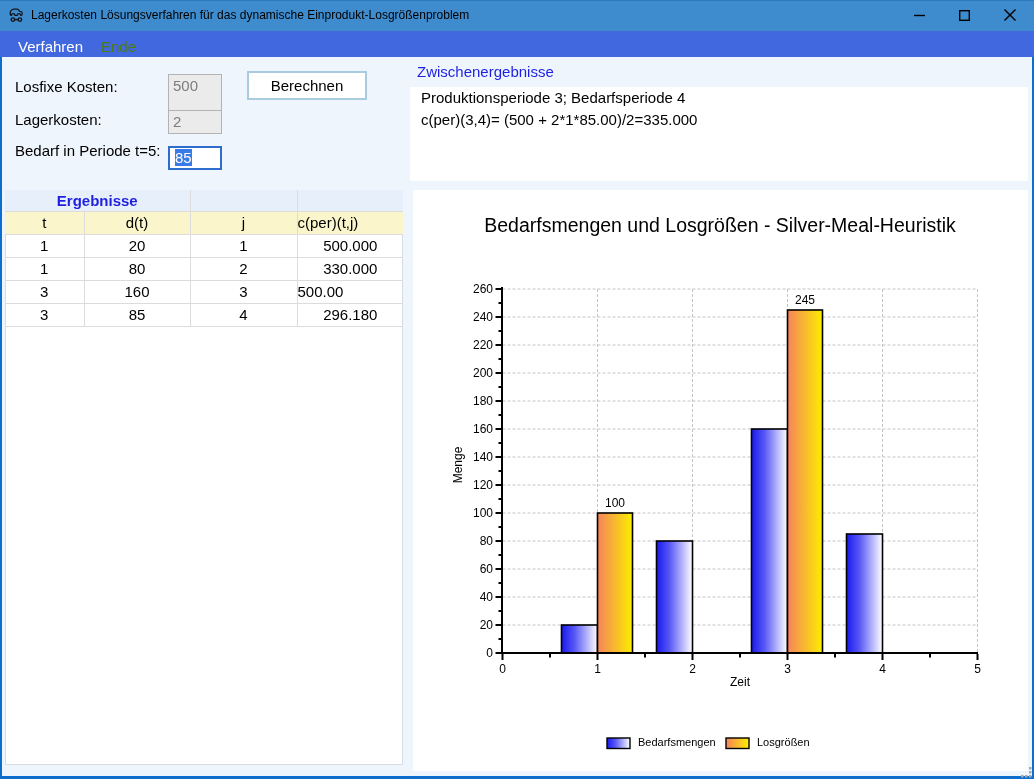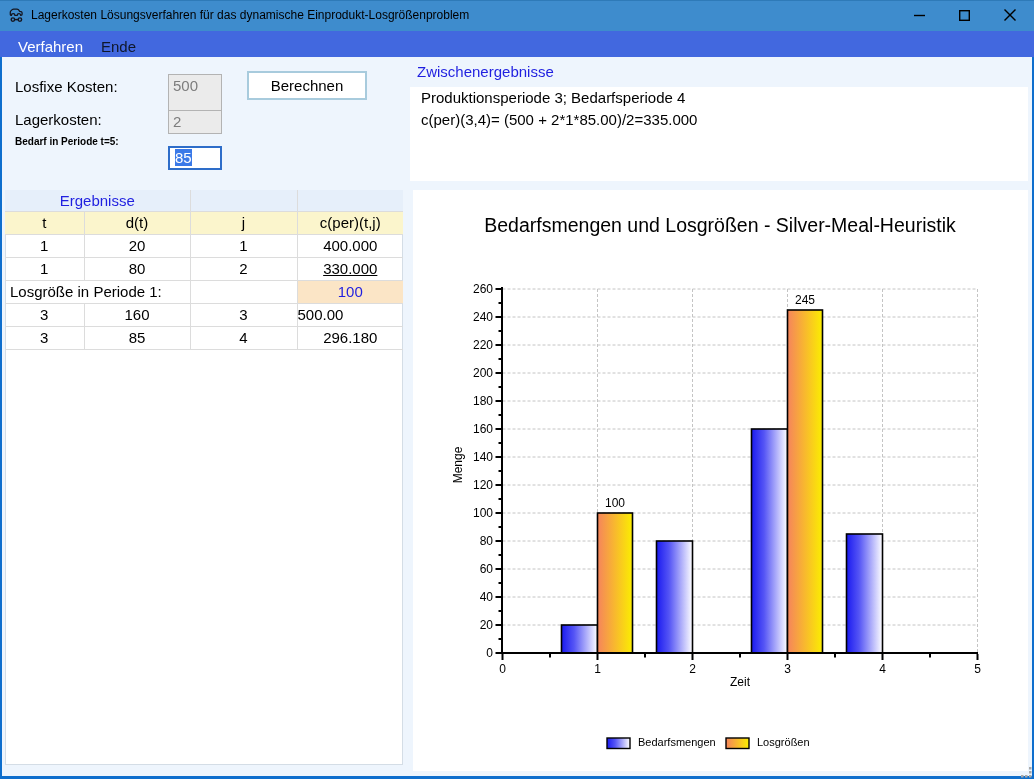--- a/index.html
+++ b/index.html
@@ -24,75 +24,70 @@
 <svg class="abs" style="left:959px;top:0;" width="12" height="30">
     <rect x="0.7" y="10.7" width="9.6" height="9.6" fill="none" stroke="#000" stroke-width="1.4"></rect>
   </svg>
 <svg class="abs" style="left:1004px;top:0;" width="13" height="30">
     <line x1="0.5" y1="9.5" x2="11.5" y2="20.5" stroke="#000" stroke-width="1.4"></line>
     <line x1="11.5" y1="9.5" x2="0.5" y2="20.5" stroke="#000" stroke-width="1.4"></line>
   </svg>
 
 <div class="abs" style="left:0;top:31px;width:1034px;height:26px;background:#4268df;"></div>
 <div class="abs" style="left:18px;top:38px;font-size:15px;color:#fff;">Verfahren</div>
-<div class="abs" style="left:101px;top:38px;font-size:15px;color:#0f172a;">Ende</div>
+<div class="abs" style="left:101px;top:38px;font-size:15px;color:#4d7c0f;">Ende</div>
 
 <div class="abs" style="left:0;top:57px;width:2px;height:722px;background:#0e6ecd;"></div>
 <div class="abs" style="left:1032px;top:57px;width:2px;height:722px;background:#0e6ecd;"></div>
 <div class="abs" style="left:0;top:776px;width:1034px;height:3px;background:#0e6ecd;"></div>
 
 <div class="abs" style="left:15px;top:78px;font-size:15px;">Losfixe Kosten:</div>
 <div class="abs" style="left:15px;top:111px;font-size:15px;">Lagerkosten:</div>
-<div class="abs" style="left:15px;top:136px;font-size:10px;font-weight:bold;">Bedarf in Periode t=5:</div>
+<div class="abs" style="left:15px;top:142px;font-size:15px;">Bedarf in Periode t=5:</div>
 
 <div class="abs" style="left:168px;top:74px;width:54px;height:40px;background:#ebebeb;border:1px solid #b3b3b3;font-size:15px;color:#7d7d7d;line-height:22px;padding-left:4px;">500</div>
 <div class="abs" style="left:168px;top:110px;width:54px;height:24px;background:#ebebeb;border:1px solid #b3b3b3;font-size:15px;color:#7d7d7d;line-height:22px;padding-left:4px;">2</div>
 <div class="abs" style="left:168px;top:146px;width:54px;height:24px;background:#fff;border:2px solid #2e6dc9;font-size:15px;color:#000;line-height:20px;padding-left:5px;"><span style="background:#3a79e8;color:#fff;">85</span></div>
 
 <div class="abs" style="left:247px;top:71px;width:120px;height:29px;background:#fff;border:2px solid #a8cbdd;font-size:15px;color:#000;text-align:center;line-height:25px;">Berechnen</div>
 
 <div class="abs" style="left:417px;top:63px;font-size:15px;color:#1f1fe0;">Zwischenergebnisse</div>
 <div class="abs" style="left:410px;top:87px;width:618px;height:94px;background:#fff;font-size:15px;color:#000;padding:0 0 0 11px;line-height:22px;">Produktionsperiode 3; Bedarfsperiode 4<br>c(per)(3,4)= (500 + 2*1*85.00)/2=335.000</div>
 
 <div class="abs" style="left:5px;top:190px;width:398px;height:575px;background:#fff;border:1px solid #d4dde6;"></div>
 <table class="abs" style="left:5px;top:190px;width:398px;border-collapse:collapse;font-size:15px;color:#000;table-layout:fixed;">
 <colgroup>
       <col style="width:79px">
       <col style="width:106px">
       <col style="width:107px">
       <col style="width:106px">
     </colgroup>
 <tbody>
-      <tr style="height:21px;background:#e6effa;">
+      <tr style="height:21px;background:#e6effa;font-weight:bold;">
         <td colspan="2" style="text-align:center;color:#1f1fe0;">Ergebnisse</td>
         <td style="border-left:1px solid #dcdcdc;"></td>
         <td style="border-left:1px solid #dcdcdc;"></td>
       </tr>
 <tr style="height:23px;background:#fbf5cc;">
         <td style="text-align:center;border-top:1px solid #dcdcdc;">t</td>
         <td style="text-align:center;border-top:1px solid #dcdcdc;border-left:1px solid #dcdcdc;">d(t)</td>
         <td style="text-align:center;border-top:1px solid #dcdcdc;border-left:1px solid #dcdcdc;">j</td>
-        <td style="text-align:center;border-top:1px solid #dcdcdc;border-left:1px solid #dcdcdc;">c(per)(t,j)</td>
+        <td style="text-align:left;border-top:1px solid #dcdcdc;border-left:1px solid #dcdcdc;">c(per)(t,j)</td>
       </tr>
 <tr style="height:23px;">
         <td style="text-align:center;border-top:1px solid #dcdcdc;">1</td>
         <td style="text-align:center;border-top:1px solid #dcdcdc;border-left:1px solid #dcdcdc;">20</td>
         <td style="text-align:center;border-top:1px solid #dcdcdc;border-left:1px solid #dcdcdc;">1</td>
-        <td style="text-align:center;border-top:1px solid #dcdcdc;border-left:1px solid #dcdcdc;">400.000</td>
+        <td style="text-align:center;border-top:1px solid #dcdcdc;border-left:1px solid #dcdcdc;">500.000</td>
       </tr>
 <tr style="height:23px;">
         <td style="text-align:center;border-top:1px solid #dcdcdc;">1</td>
         <td style="text-align:center;border-top:1px solid #dcdcdc;border-left:1px solid #dcdcdc;">80</td>
         <td style="text-align:center;border-top:1px solid #dcdcdc;border-left:1px solid #dcdcdc;">2</td>
-        <td style="text-align:center;border-top:1px solid #dcdcdc;border-left:1px solid #dcdcdc;text-decoration:underline;">330.000</td>
-      </tr>
-<tr style="height:23px;">
-        <td colspan="2" style="border-top:1px solid #dcdcdc;padding-left:5px;">Losgröße in Periode 1:</td>
-        <td style="border-top:1px solid #dcdcdc;border-left:1px solid #dcdcdc;"></td>
-        <td style="text-align:center;border-top:1px solid #dcdcdc;border-left:1px solid #dcdcdc;background:#fbe5c6;color:#1f1fe0;">100</td>
+        <td style="text-align:center;border-top:1px solid #dcdcdc;border-left:1px solid #dcdcdc;">330.000</td>
       </tr>
 <tr style="height:23px;">
         <td style="text-align:center;border-top:1px solid #dcdcdc;">3</td>
         <td style="text-align:center;border-top:1px solid #dcdcdc;border-left:1px solid #dcdcdc;">160</td>
         <td style="text-align:center;border-top:1px solid #dcdcdc;border-left:1px solid #dcdcdc;">3</td>
         <td style="border-top:1px solid #dcdcdc;border-left:1px solid #dcdcdc;">500.00</td>
       </tr>
 <tr style="height:23px;">
         <td style="text-align:center;border-top:1px solid #dcdcdc;border-bottom:1px solid #dcdcdc;">3</td>
         <td style="text-align:center;border-top:1px solid #dcdcdc;border-bottom:1px solid #dcdcdc;border-left:1px solid #dcdcdc;">85</td>

